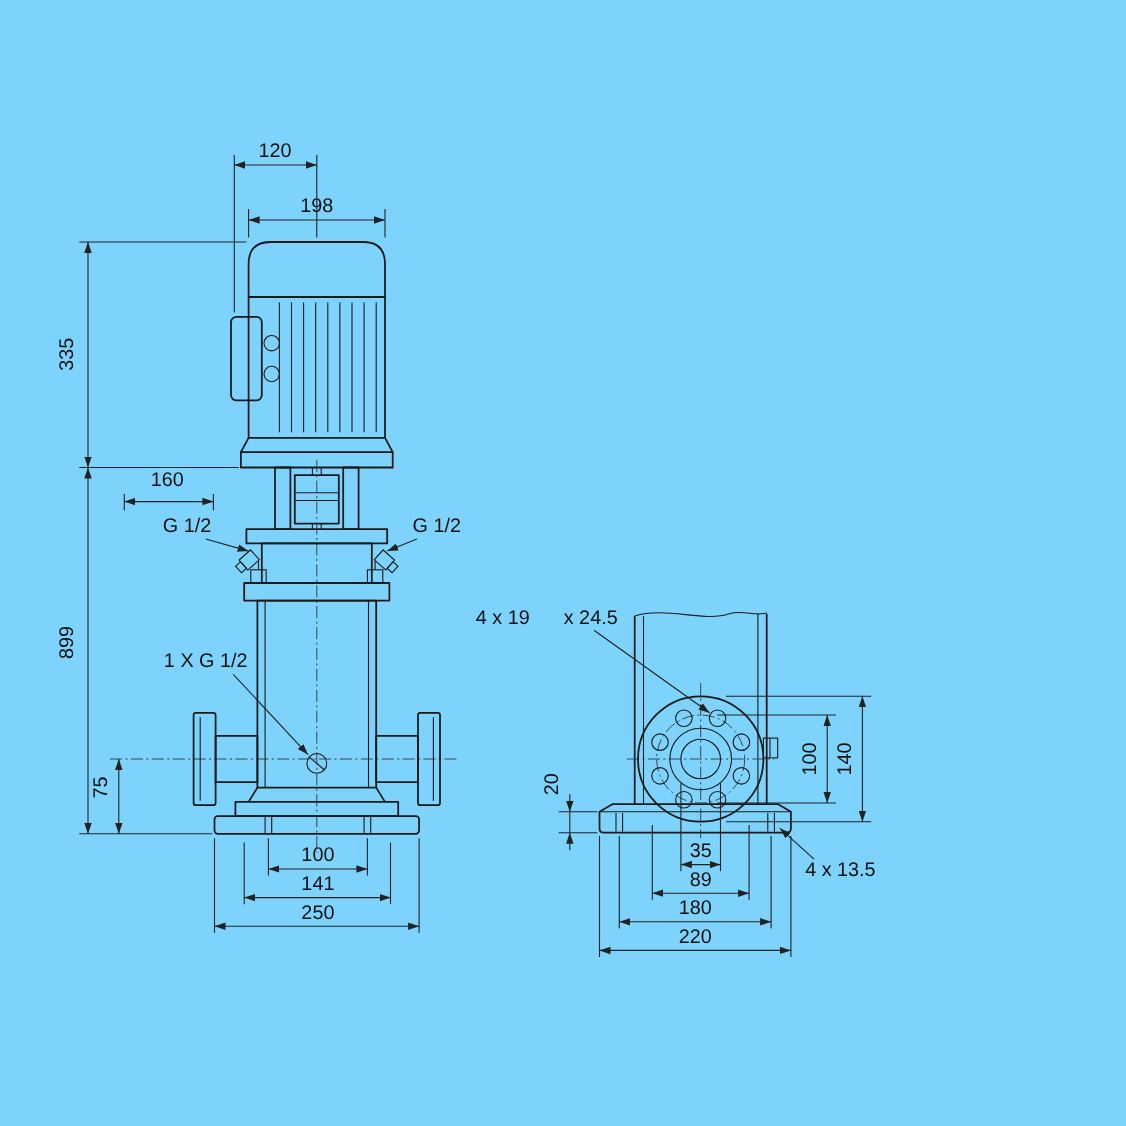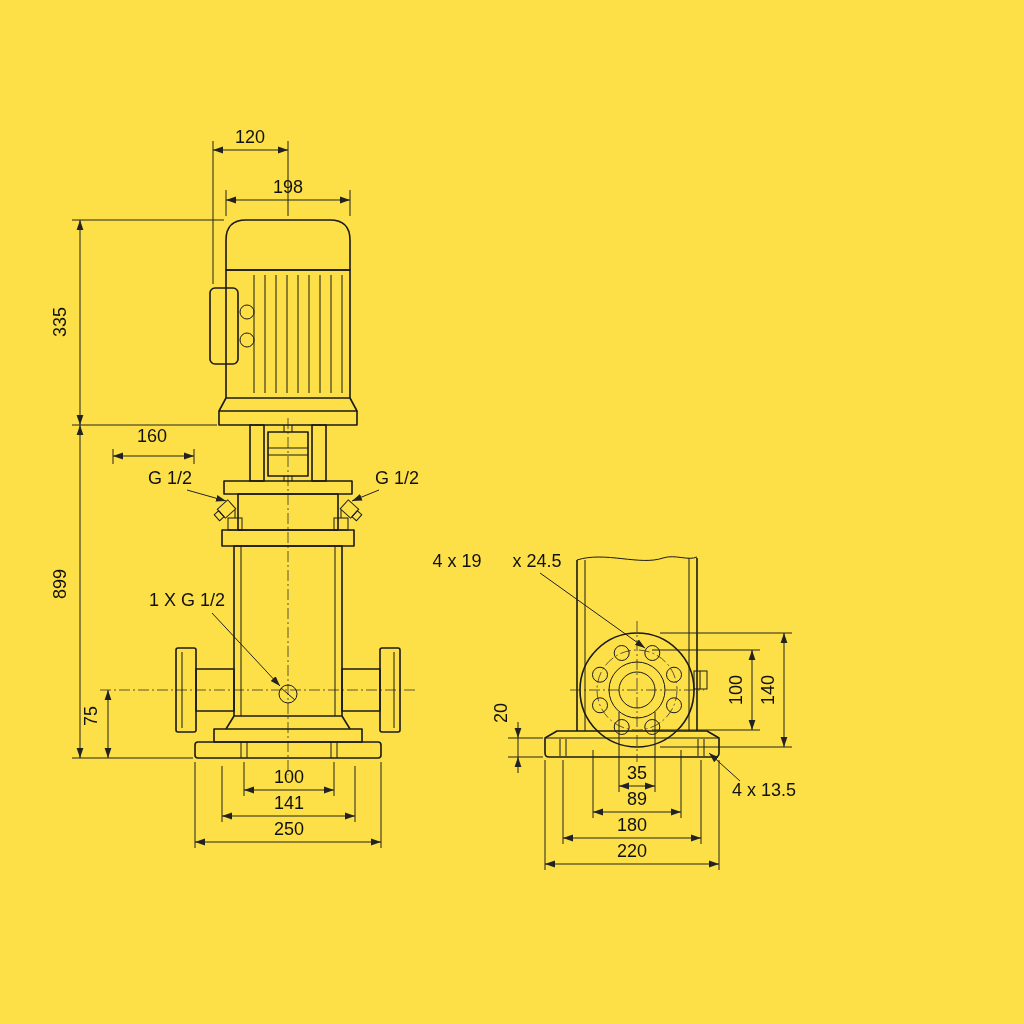--- a/index.html
+++ b/index.html
@@ -1,16 +1,16 @@
 <!DOCTYPE html>
 <html><head>
 <meta charset="utf-8">
 <style>
   html,body{margin:0;padding:0;background:#ffffff;}
-  .stage{position:relative;width:1024px;height:1024px;background:#fde047;overflow:hidden;}
+  .stage{position:relative;width:1024px;height:1024px;background:#7dd3fc;overflow:hidden;}
   svg{display:block;}
   svg text{font-family:"Liberation Sans","DejaVu Sans",sans-serif;font-size:18px;fill:#111;}
   .o{stroke:#1a1a1a;fill:none;stroke-width:1.6;stroke-linejoin:round;}
   .t{stroke:#1a1a1a;fill:none;stroke-width:1;}
   .d{stroke:#222;fill:none;stroke-width:1;}
   .cl{stroke:#333;fill:none;stroke-width:0.8;stroke-dasharray:11 3 2 3;}
 </style>
 </head>
 <body>
 

